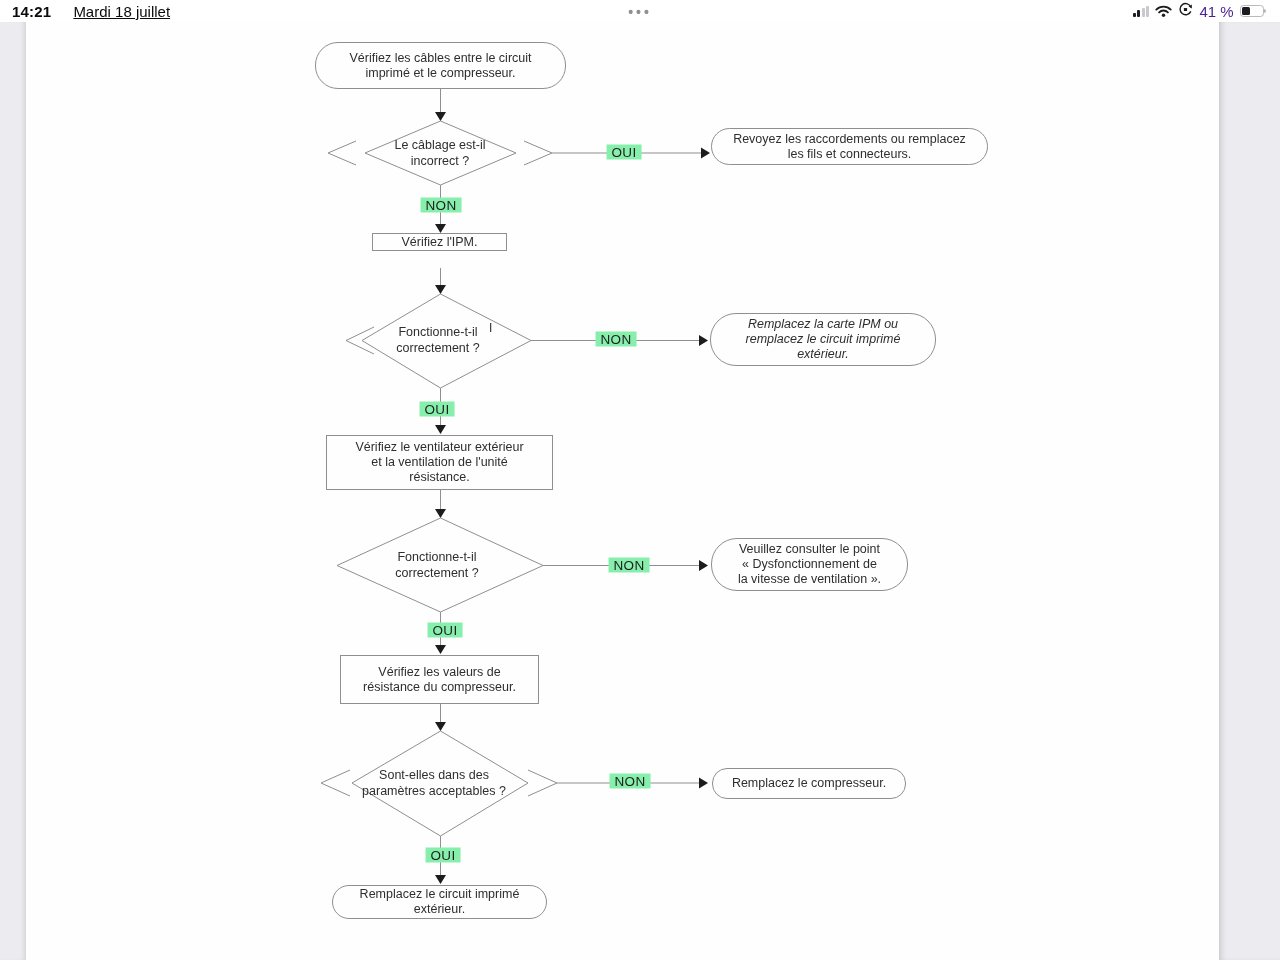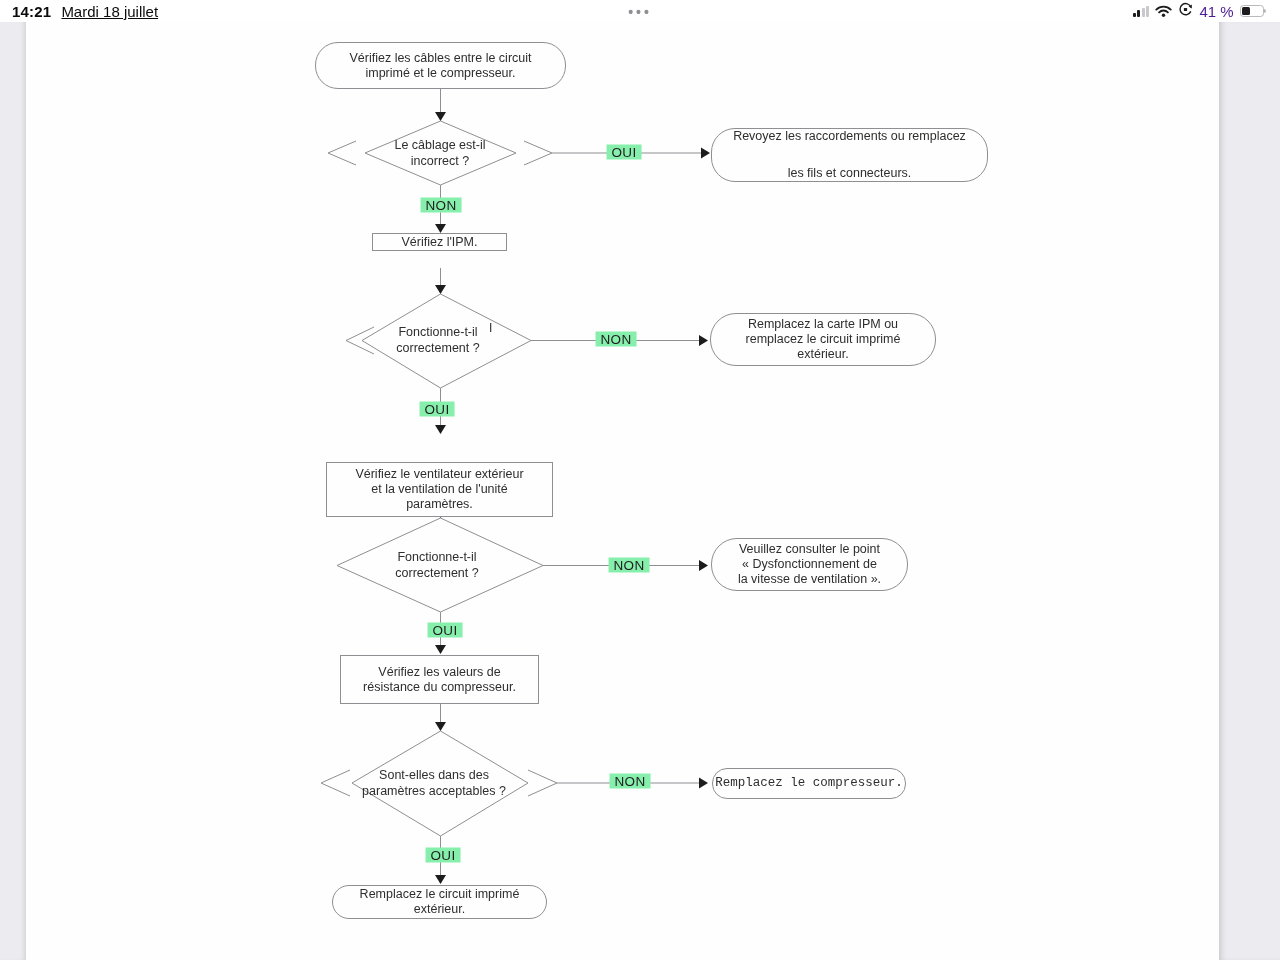--- a/index.html
+++ b/index.html
@@ -7,21 +7,21 @@
     width:1280px;height:960px;position:relative;overflow:hidden;
     background:#fdfdfe;font-family:"Liberation Sans",sans-serif;
     -webkit-font-smoothing:antialiased;
   }
   
   .statusbar{
     position:absolute;top:0;left:0;width:1280px;height:22px;background:#fff;
     display:flex;align-items:center;justify-content:space-between;
     font-size:15px;color:#0b0b0b;z-index:30;
   }
-  .sb-left{display:flex;align-items:baseline;gap:10px;padding-left:12px;}
+  .sb-left{display:flex;align-items:baseline;gap:22px;padding-left:12px;}
   .sb-time{font-weight:700;letter-spacing:.2px;}
   .sb-date{font-weight:400;text-decoration:underline;}
   .sb-dots{
     position:absolute;left:50%;top:4px;transform:translateX(-50%);
     color:#8e8e93;font-size:14px;letter-spacing:3px;font-weight:700;
   }
   .sb-right{display:flex;align-items:center;gap:6px;padding-right:14px;}
   .cell-bars{display:flex;align-items:flex-end;gap:1.5px;height:11px;}
   .cell-bars i{display:block;width:3px;border-radius:1px;background:#1c1c1e;}
   .cell-bars i:nth-child(1){height:4px;}
@@ -167,45 +167,45 @@
 <div class="node" style="left:315px;top:42px;width:251px;height:47px;border-radius:23px;">
   <div class="ln">Vérifiez les câbles entre le circuit</div>
   <div class="ln">imprimé et le compresseur.</div>
 </div>
 
 <div class="dtext" style="left:440px;top:153px;">
   <div class="ln">Le câblage est-il</div>
   <div class="ln">incorrect ?</div>
 </div>
 
-<div class="node" style="left:711px;top:128px;width:277px;height:54px;border-radius:24px;justify-content:space-between;">
+<div class="node" style="left:711px;top:128px;width:277px;height:37px;border-radius:24px;">
   <div class="ln">Revoyez les raccordements ou remplacez</div>
   <div class="ln">les fils et connecteurs.</div>
 </div>
 
 <div class="node" style="left:372px;top:233px;width:135px;height:18px;">
   <div class="ln">Vérifiez l'IPM.</div>
 </div>
 
 <div class="dtext" style="left:438px;top:340px;">
   <div class="ln">Fonctionne-t-il</div>
   <div class="ln">correctement ?</div>
 </div>
 <span class="artifact" style="left:489px;top:321px;">I</span>
 
-<div class="node" style="left:710px;top:313px;width:226px;height:53px;border-radius:26px;">
+<div class="node" style="left:710px;top:313px;width:226px;height:53px;border-radius:26px;font-style:italic;">
   <div class="ln">Remplacez la carte IPM ou</div>
   <div class="ln">remplacez le circuit imprimé</div>
   <div class="ln">extérieur.</div>
 </div>
 
-<div class="node" style="left:326px;top:435px;width:227px;height:55px;margin-top:27px;">
+<div class="node" style="left:326px;top:435px;width:227px;height:55px;">
   <div class="ln">Vérifiez le ventilateur extérieur</div>
   <div class="ln">et la ventilation de l'unité</div>
-  <div class="ln">paramètres.</div>
+  <div class="ln">résistance.</div>
 </div>
 
 <div class="dtext" style="left:437px;top:565px;">
   <div class="ln">Fonctionne-t-il</div>
   <div class="ln">correctement ?</div>
 </div>
 
 <div class="node" style="left:711px;top:538px;width:197px;height:53px;border-radius:26px;">
   <div class="ln">Veuillez consulter le point</div>
   <div class="ln">« Dysfonctionnement de</div>
@@ -215,21 +215,21 @@
 <div class="node" style="left:340px;top:655px;width:199px;height:49px;">
   <div class="ln">Vérifiez les valeurs de</div>
   <div class="ln">résistance du compresseur.</div>
 </div>
 
 <div class="dtext" style="left:434px;top:783px;">
   <div class="ln">Sont-elles dans des</div>
   <div class="ln">paramètres acceptables ?</div>
 </div>
 
-<div class="node" style="left:712px;top:768px;width:194px;height:31px;border-radius:15px;font-family:Liberation Mono, monospace;">
+<div class="node" style="left:712px;top:768px;width:194px;height:31px;border-radius:15px;">
   <div class="ln">Remplacez le compresseur.</div>
 </div>
 
 <div class="node" style="left:332px;top:885px;width:215px;height:34px;border-radius:17px;">
   <div class="ln">Remplacez le circuit imprimé</div>
   <div class="ln">extérieur.</div>
 </div>
 
 <span class="elabel" style="left:624px;top:152px;">OUI</span>
 <span class="elabel" style="left:441px;top:205px;">NON</span>

